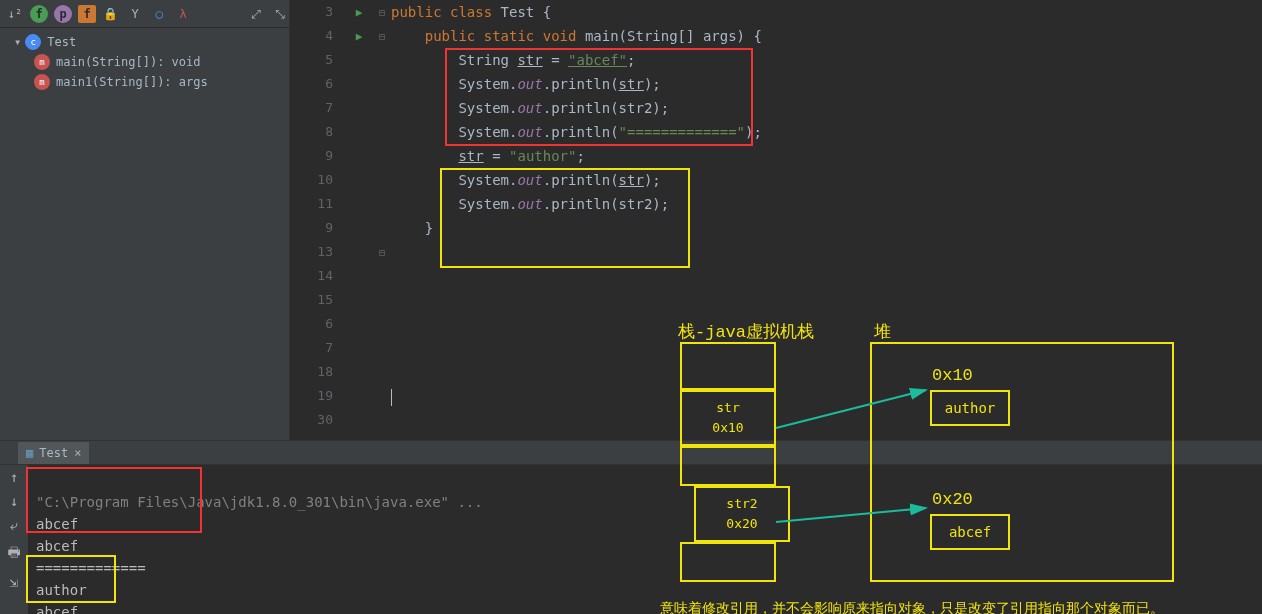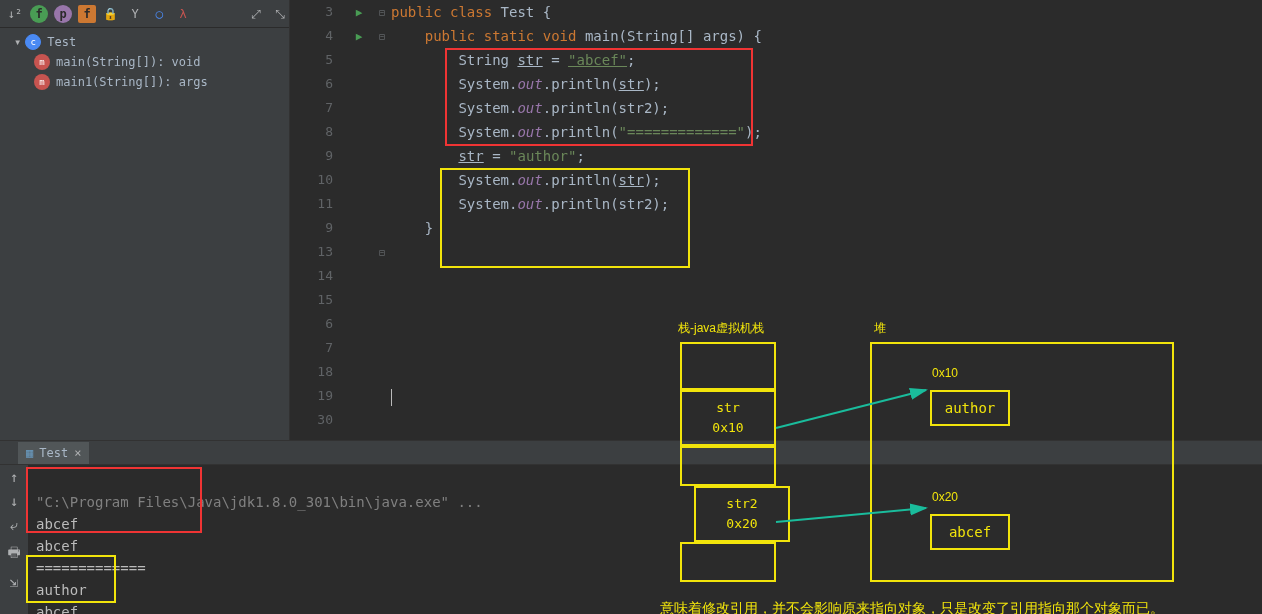--- a/index.html
+++ b/index.html
@@ -174,22 +174,22 @@
     position: absolute;
     left: 670px;
     top: 316px;
     width: 590px;
     height: 298px;
     pointer-events: none;
   }
   .diagram .label {
     position: absolute;
     color: #f1e40b;
-    font-size: 12px;
-    font-family: Liberation Sans, sans-serif;
+    font-size: 17px;
+    font-family: Liberation Mono, monospace;
   }
   .heap {
     position: absolute;
     border: 2px solid #f1e40b;
   }
   .stack-cell {
     position: absolute;
     border: 2px solid #f1e40b;
     width: 96px;
     height: 56px;

